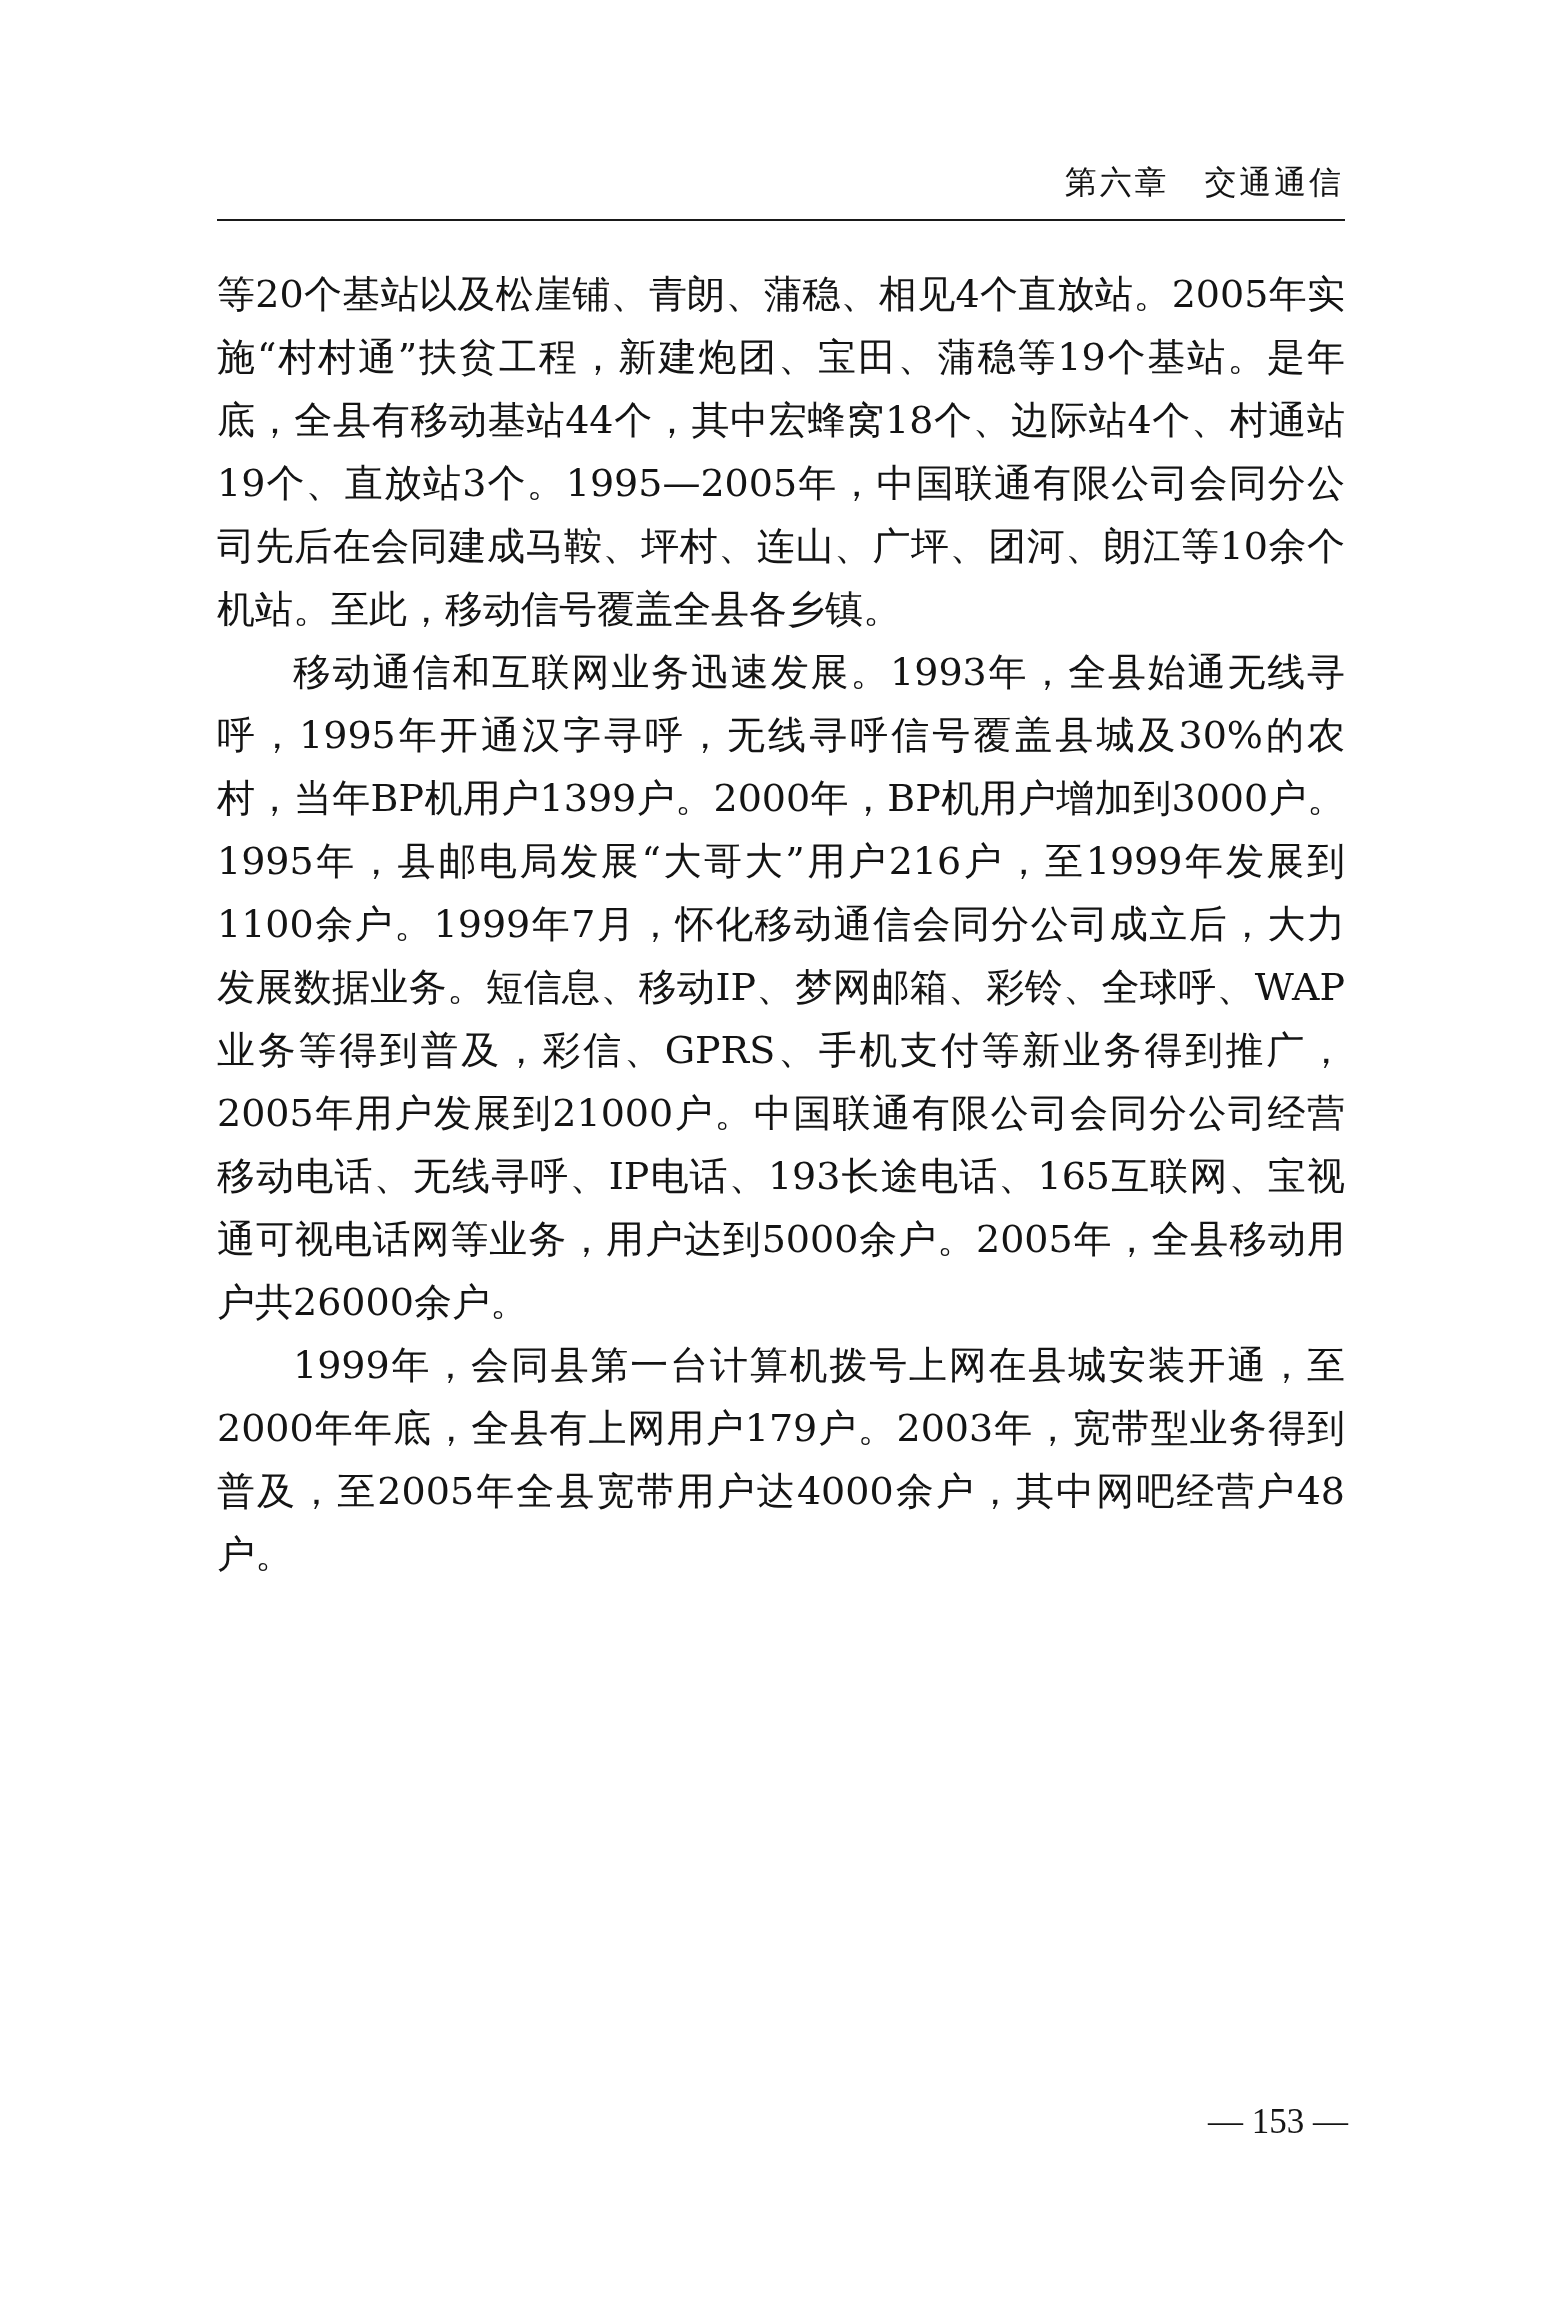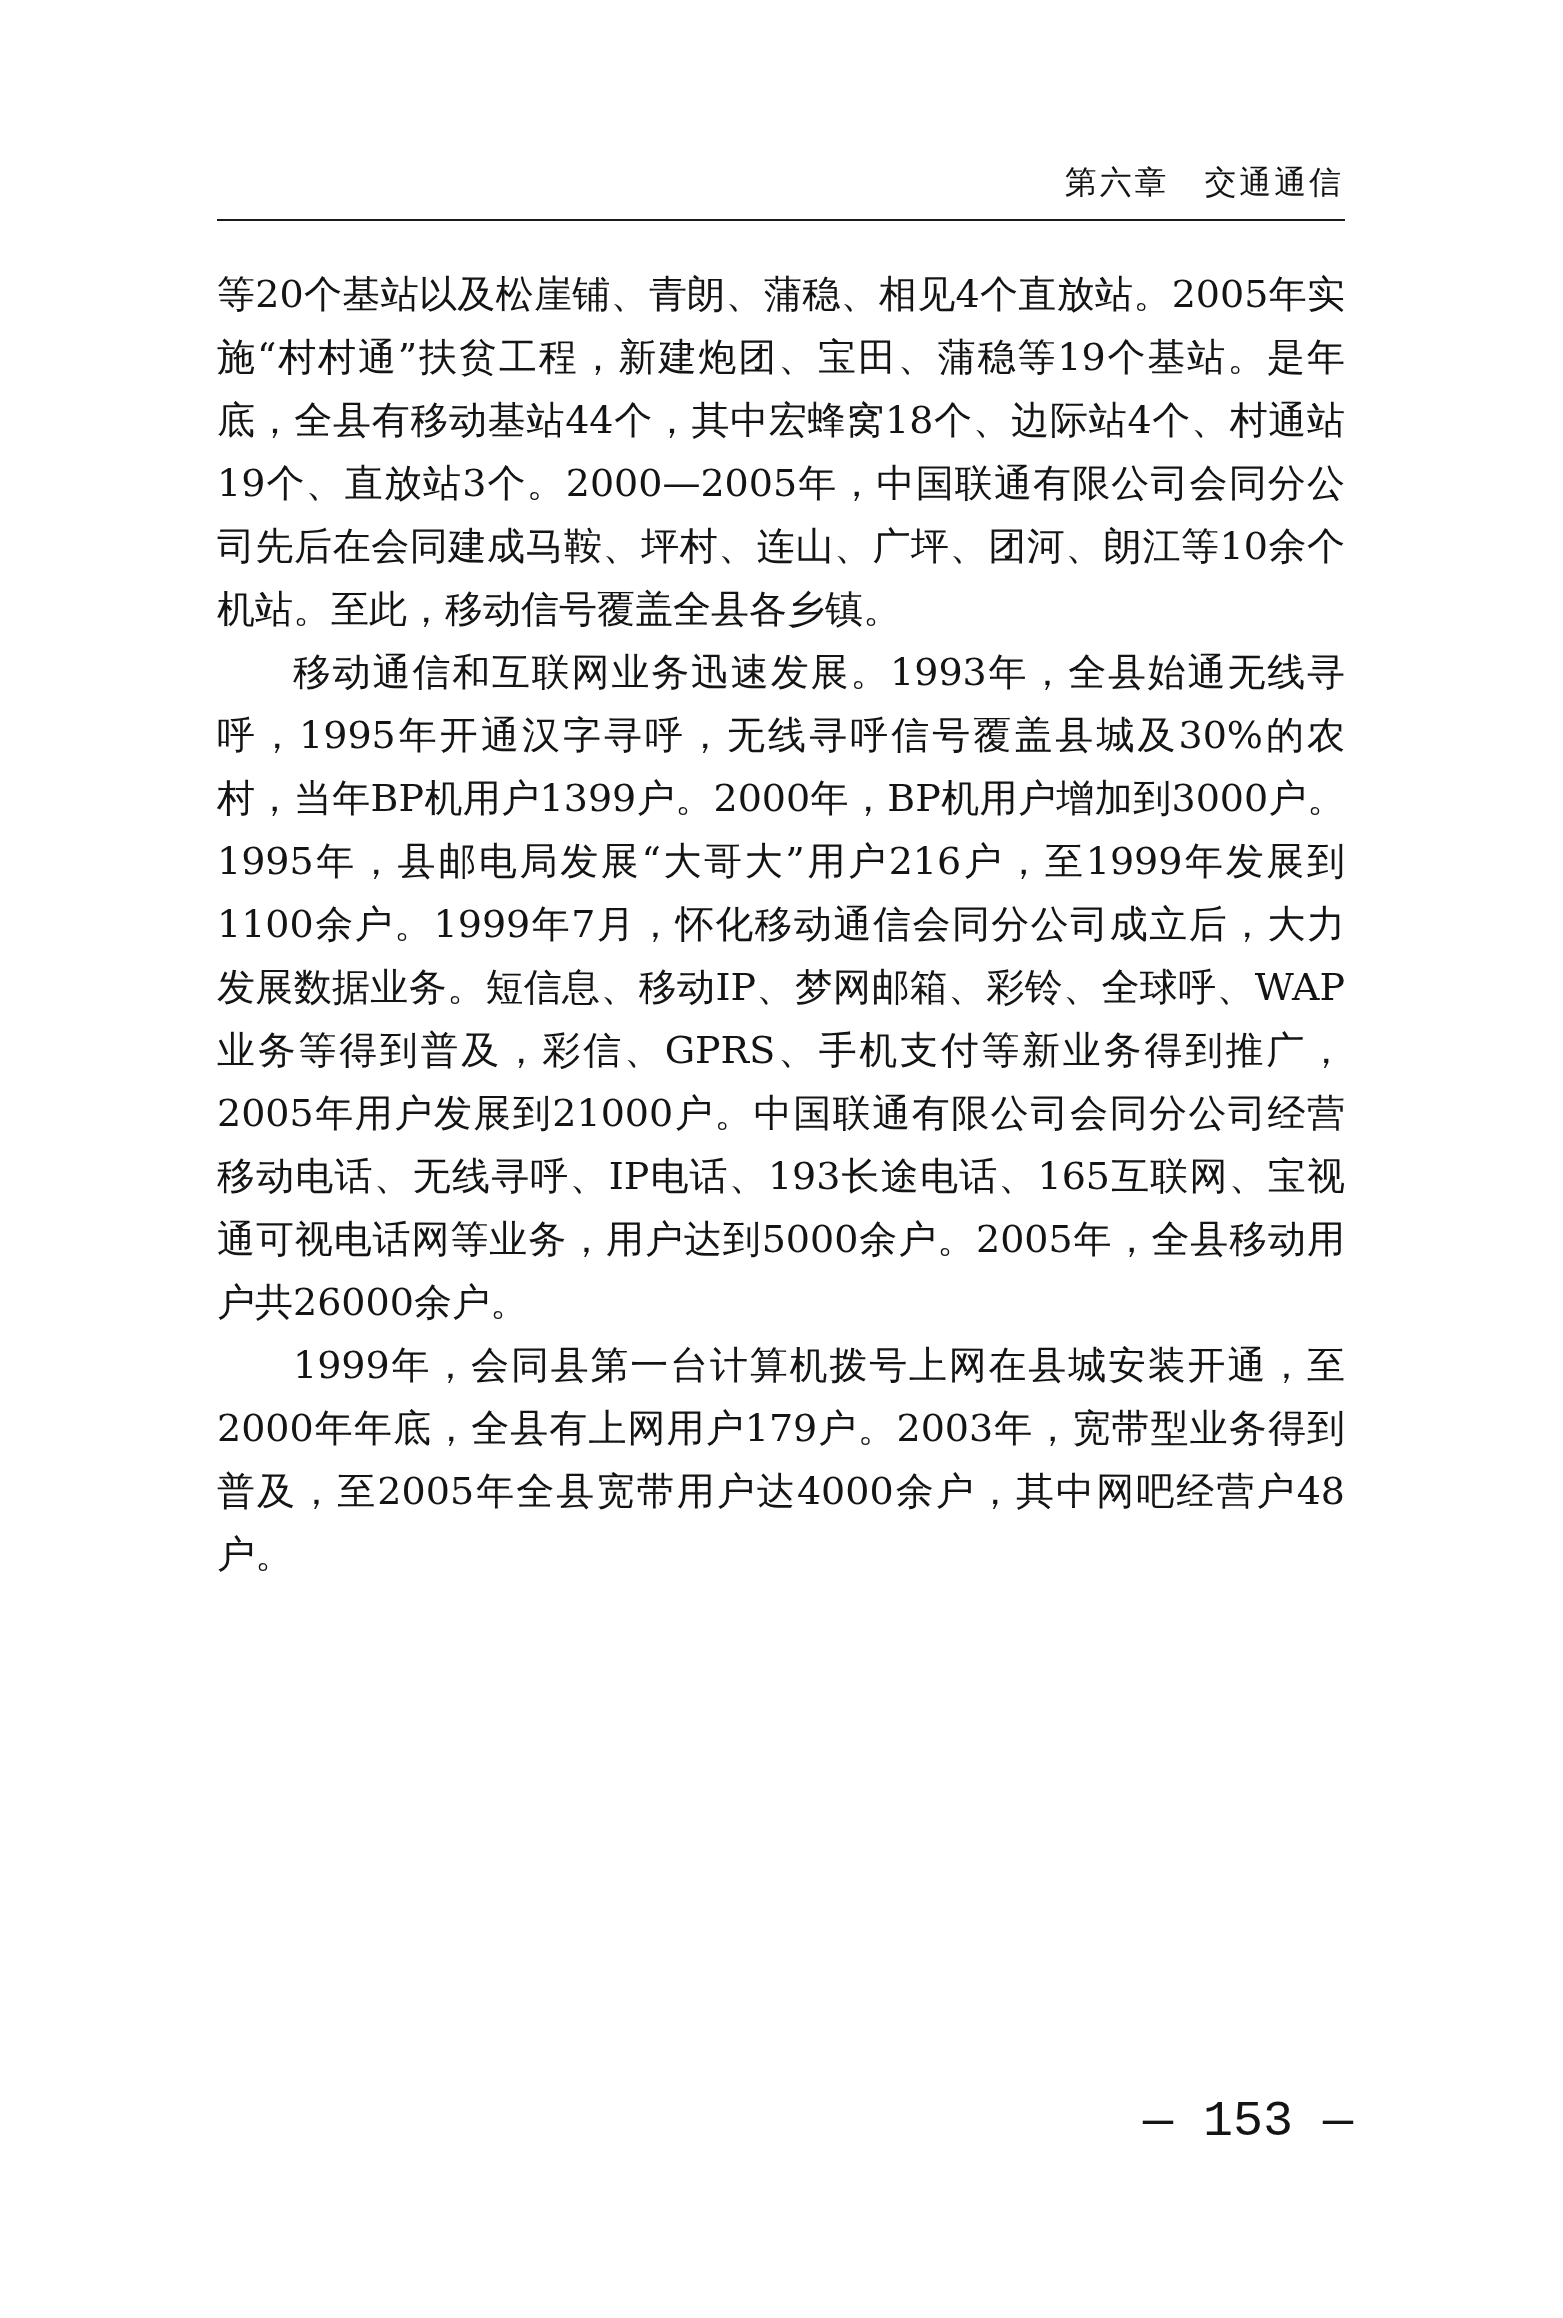--- a/index.html
+++ b/index.html
@@ -5,30 +5,30 @@
   html, body { margin: 0; padding: 0; background: #ffffff; }
   body { width: 1563px; height: 2319px; position: relative; overflow: hidden;
          font-family: "DejaVu Serif", "Liberation Serif", serif; color: #141414; }
   .running-head { position: absolute; top: 163px; right: 219px; font-size: 32px;
                   letter-spacing: 2.9px; line-height: 38px; white-space: pre; margin-left: 44px; }
   .head-rule { position: absolute; top: 219px; left: 217px; width: 1128px; height: 2.4px; background: #1a1a1a; }
   .body-text { position: absolute; top: 263px; left: 217px; width: 1128px;
                font-size: 38px; line-height: 63px; text-align: justify; text-align-last: left; }
   .body-text p { margin: 0; }
   .body-text p.indent { text-indent: 2em; }
-  .folio { position: absolute; top: 2098px; left: 1143px; font-size: 50px; line-height: 48px;
-           font-family: Liberation Mono, monospace; white-space: pre; }
+  .folio { position: absolute; top: 2098px; left: 1208px; font-size: 35px; line-height: 48px;
+           font-family: Liberation Serif, serif; white-space: pre; }
 </style>
 </head>
 <body>
 
 <div class="running-head"><span>第六章</span>　<span>交通通信</span></div>
 
 <div class="head-rule"></div>
 
 <div class="body-text">
-  <p>等20个基站以及松崖铺、青朗、蒲稳、相见4个直放站。2005年实施“村村通”扶贫工程，新建炮团、宝田、蒲稳等19个基站。是年底，全县有移动基站44个，其中宏蜂窝18个、边际站4个、村通站19个、直放站3个。2000—2005年，中国联通有限公司会同分公司先后在会同建成马鞍、坪村、连山、广坪、团河、朗江等10余个机站。至此，移动信号覆盖全县各乡镇。</p>
+  <p>等20个基站以及松崖铺、青朗、蒲稳、相见4个直放站。2005年实施“村村通”扶贫工程，新建炮团、宝田、蒲稳等19个基站。是年底，全县有移动基站44个，其中宏蜂窝18个、边际站4个、村通站19个、直放站3个。1995—2005年，中国联通有限公司会同分公司先后在会同建成马鞍、坪村、连山、广坪、团河、朗江等10余个机站。至此，移动信号覆盖全县各乡镇。</p>
   <p class="indent">移动通信和互联网业务迅速发展。1993年，全县始通无线寻呼，1995年开通汉字寻呼，无线寻呼信号覆盖县城及30%的农村，当年BP机用户1399户。2000年，BP机用户增加到3000户。1995年，县邮电局发展“大哥大”用户216户，至1999年发展到1100余户。1999年7月，怀化移动通信会同分公司成立后，大力发展数据业务。短信息、移动IP、梦网邮箱、彩铃、全球呼、WAP业务等得到普及，彩信、GPRS、手机支付等新业务得到推广，2005年用户发展到21000户。中国联通有限公司会同分公司经营移动电话、无线寻呼、IP电话、193长途电话、165互联网、宝视通可视电话网等业务，用户达到5000余户。2005年，全县移动用户共26000余户。</p>
   <p class="indent">1999年，会同县第一台计算机拨号上网在县城安装开通，至2000年年底，全县有上网用户179户。2003年，宽带型业务得到普及，至2005年全县宽带用户达4000余户，其中网吧经营户48户。</p>
 </div>
 
 <div class="folio">— 153 —</div>
 
 
 </body></html>

